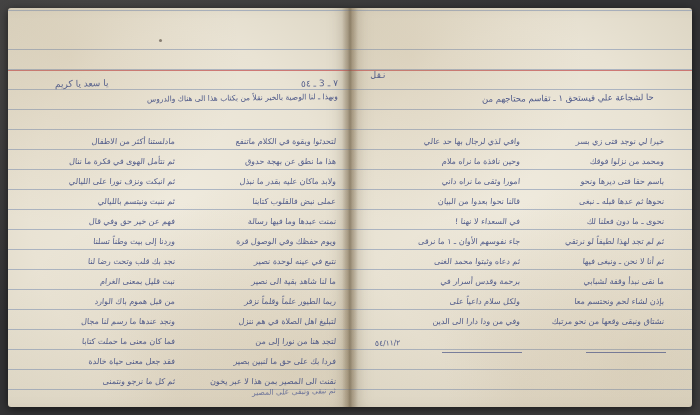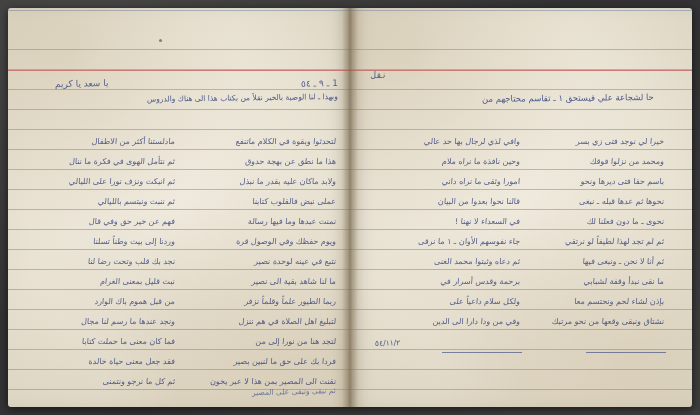--- a/index.html
+++ b/index.html
@@ -165,21 +165,21 @@
   <div class="notebook">
 
     <div class="page left">
       <div class="rules"></div>
       <div class="redline"></div>
       <div class="stain"></div>
 
       <div class="dot" style="left:151px; top:31px;"></div>
 
       <div class="hw title" style="right:242px; top:70px; transform:rotate(-1.2deg);">يا سعد يا كريم</div>
-      <div class="hw title" style="right:12px; top:70px; transform:rotate(-1deg);">1 ـ ٩ ـ ٥٤</div>
+      <div class="hw title" style="right:12px; top:70px; transform:rotate(-1deg);">٧ ـ 3 ـ ٥٤</div>
       <div class="hw small" style="right:12px; top:84px; transform:rotate(-0.8deg);">وبهذا ـ لنا الوصية بالخير نقلاً من بكتاب هذا الى هناك والدروس</div>
 
       <div class="col ink-dark" style="right:14px; top:124px; width:150px;">
         <div>لتحدثوا وبقوة في الكلام ماتنفع</div>
         <div>هذا ما نطق عن بهجة حدوق</div>
         <div>ولابد ماكان عليه بقدر ما نبذل</div>
         <div>عملى نبض فالقلوب كتابنا</div>
         <div>نمنت عبدها وما فيها رسالة</div>
         <div>ويوم حفظك وفي الوصول قرة</div>
         <div>نتبع في عينه لوحدة نصير</div>

